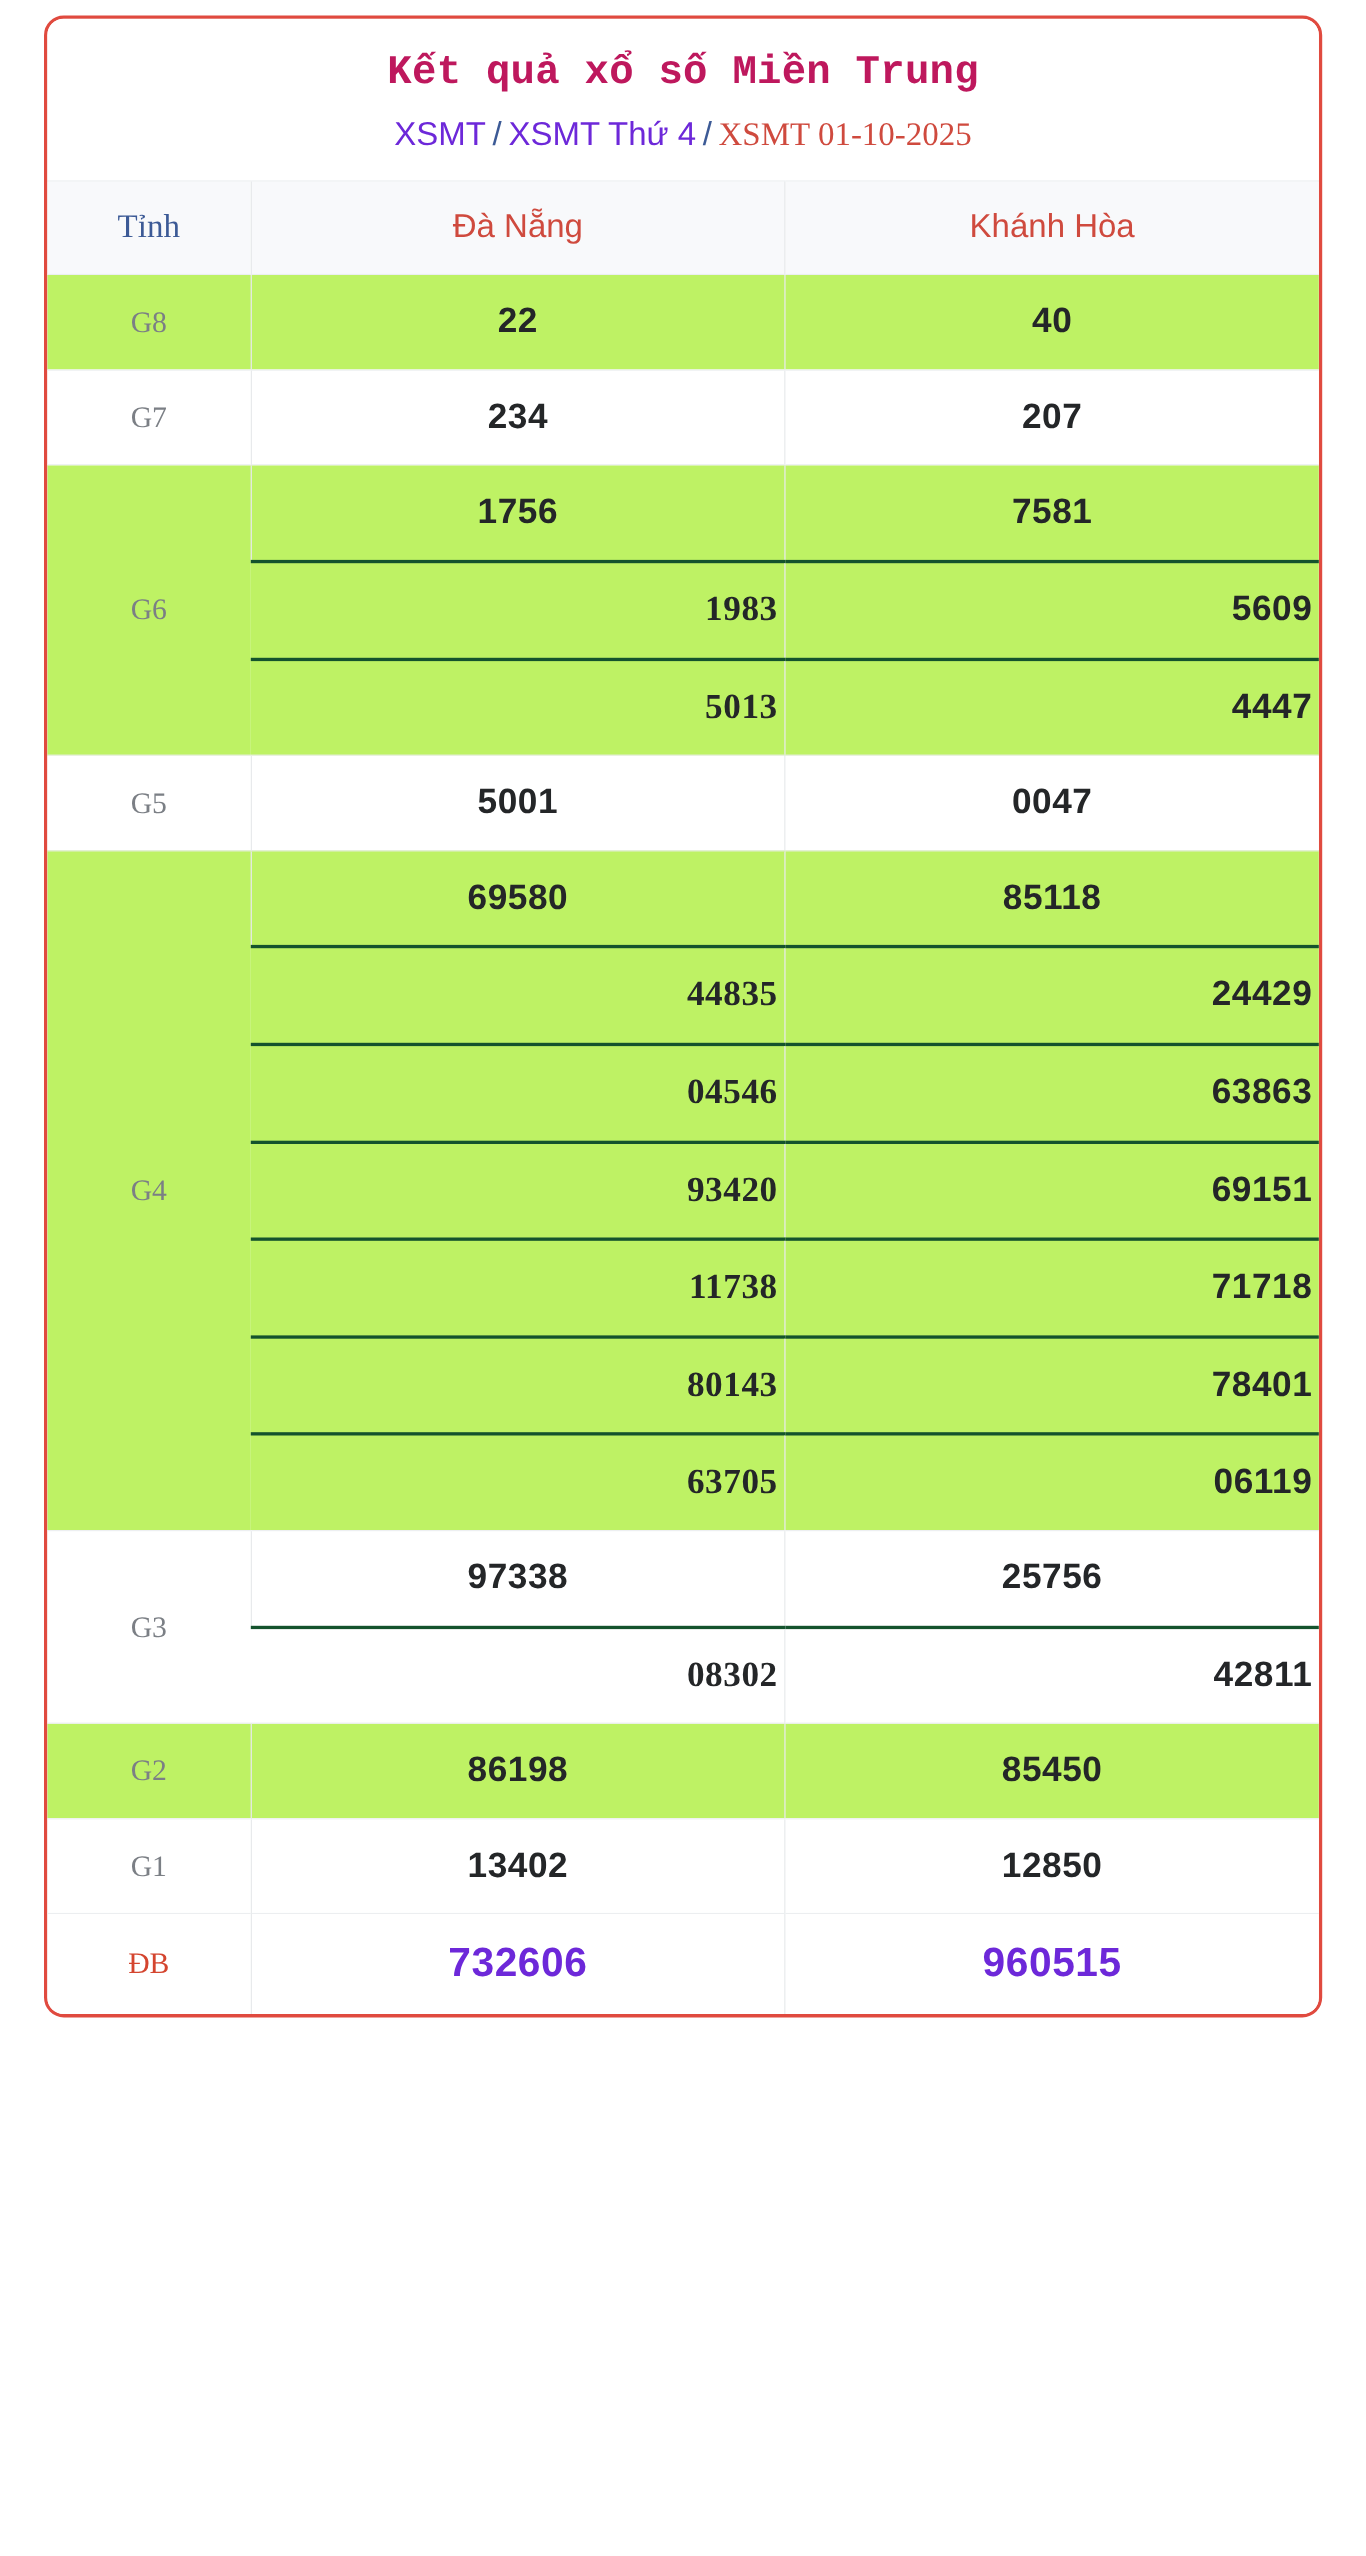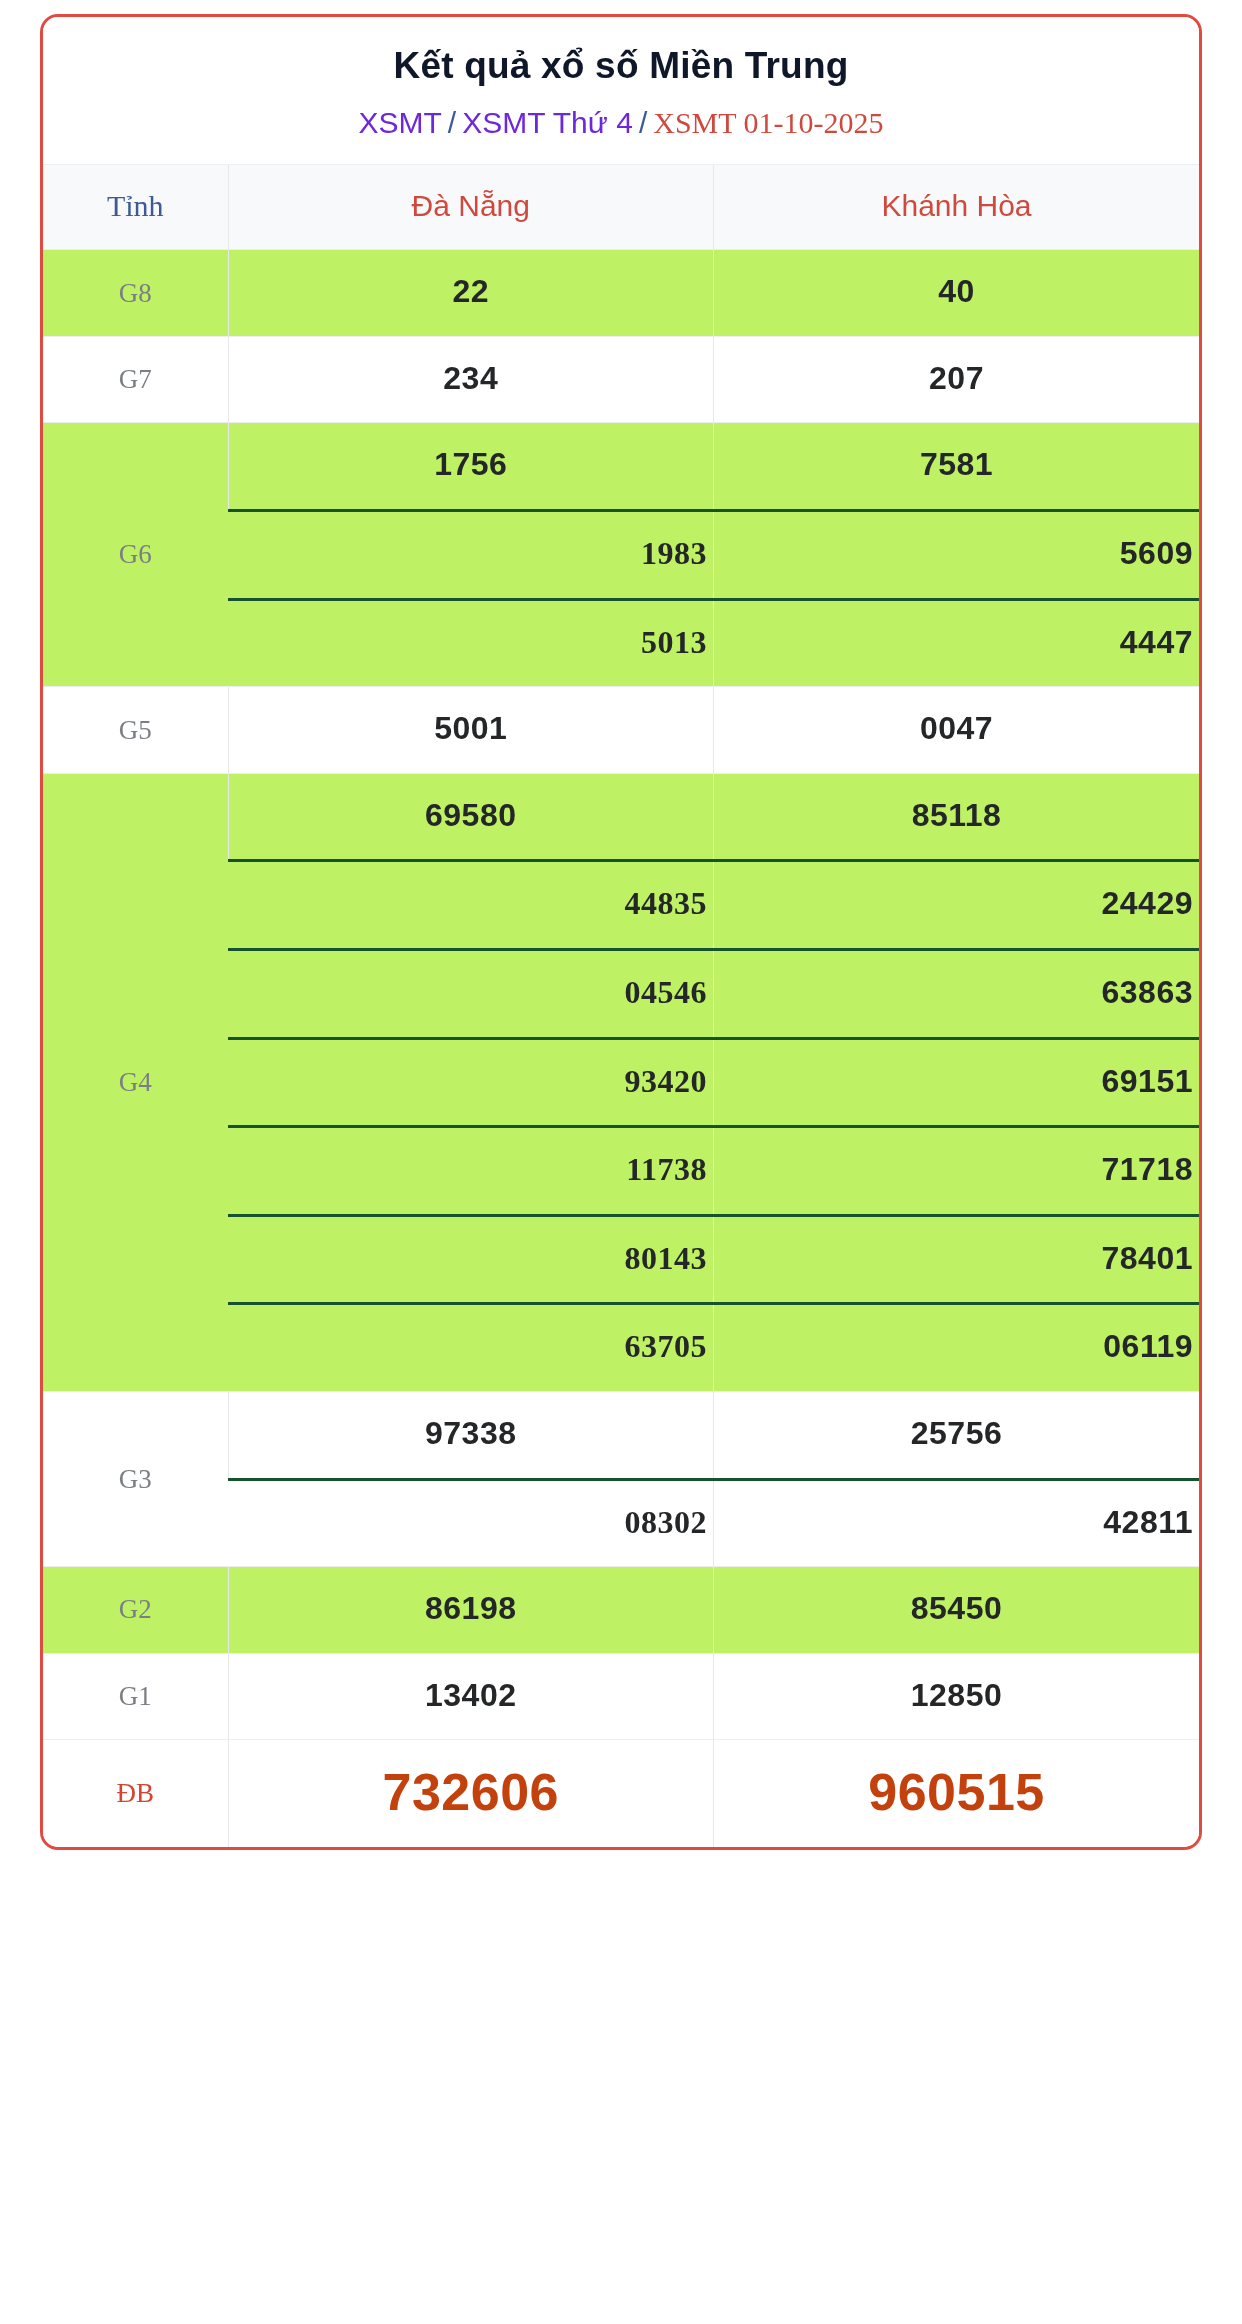--- a/index.html
+++ b/index.html
@@ -25,25 +25,26 @@
     background: #ffffff;
   }
 
   
   .card-header {
     padding: 26px 16px 22px 16px;
     text-align: center;
     background: #ffffff;
   }
   .page-title {
-    color: #0f172a;
+    color: #be185d;
     font-size: 37px;
     font-weight: bold;
     letter-spacing: .2px;
     line-height: 1.25;
+    font-family: Liberation Mono, monospace;
   }
   .breadcrumb {
     margin-top: 14px;
     font-size: 30px;
     line-height: 1.3;
     color: #cf4a3e;
     white-space: nowrap;
   }
   .breadcrumb .crumb { color: #6d28d9; }
   .breadcrumb .sep {
@@ -105,22 +106,22 @@
 
   
   tr.shade td { background: #bef264; }
   tr.plain td { background: #ffffff; }
 
   
   tr.sub td.num { border-top: 3px solid #14532d; text-align: right; }
 
   
   td.special {
-    color: #c2410c;
-    font-size: 52px;
+    color: #6d28d9;
+    font-size: 37px;
     font-weight: bold;
     letter-spacing: .5px;
   }
   td.prize-label.special-label {
     color: #d4452f;
     font-size: 27px;
   }
   tr.db td { border-top: 1px solid #eceef0; }
 </style>
 </head>

